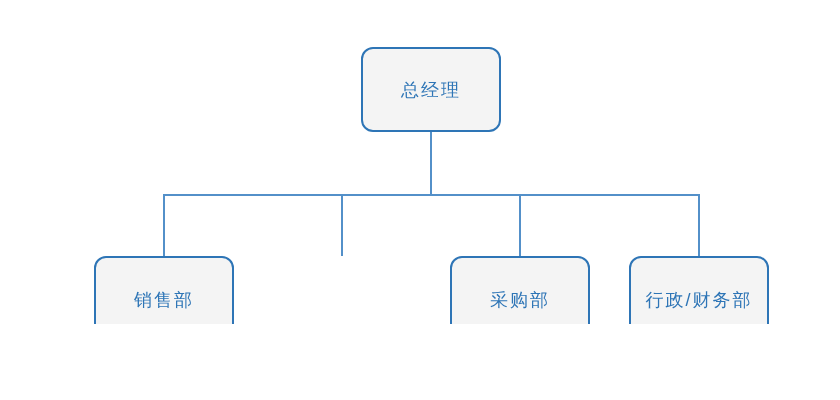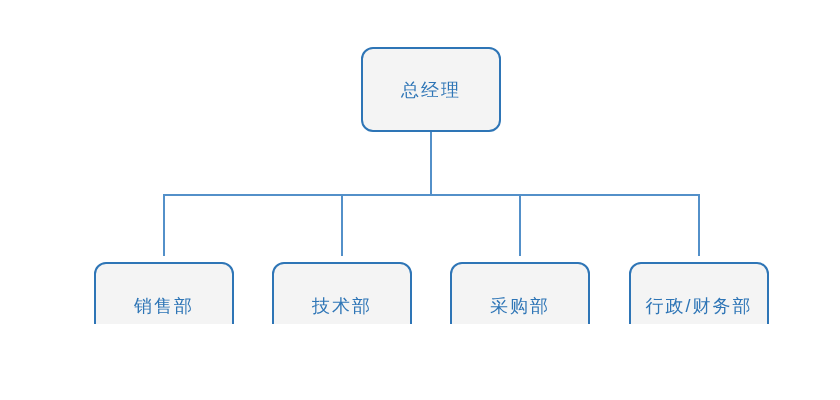--- a/index.html
+++ b/index.html
@@ -29,21 +29,21 @@
     font-size: 18px;
     letter-spacing: 2px;
     text-align: center;
     white-space: nowrap;
   }
   .node-root {
     left: 350px; top: 47px;
     width: 140px; height: 85px;
   }
   .node-child {
-    top: 262px;
+    top: 256px;
     width: 140px; height: 87px;
   }
   .node-child-0 { left: 83px; }
   .node-child-1 { left: 261px; }
   .node-child-2 { left: 439px; align-items: center; }
   .node-child-3 { left: 618px; }
 
   .connector {
     position: absolute;
     background: var(--connector, #5390c9);
@@ -69,23 +69,20 @@
   <div class="connector connector-drop connector-drop-3"></div>
 
   <div class="node node-root">
     <span>总经理</span>
   </div>
 
   <div class="node node-child node-child-0">
     <span>销售部</span>
   </div>
 
-  <div class="node node-child node-child-1">
-    <span>技术部</span>
-  </div>
 
   <div class="node node-child node-child-2">
     <span>采购部</span>
   </div>
 
   <div class="node node-child node-child-3">
     <span>行政/财务部</span>
   </div>
 
 </div>

